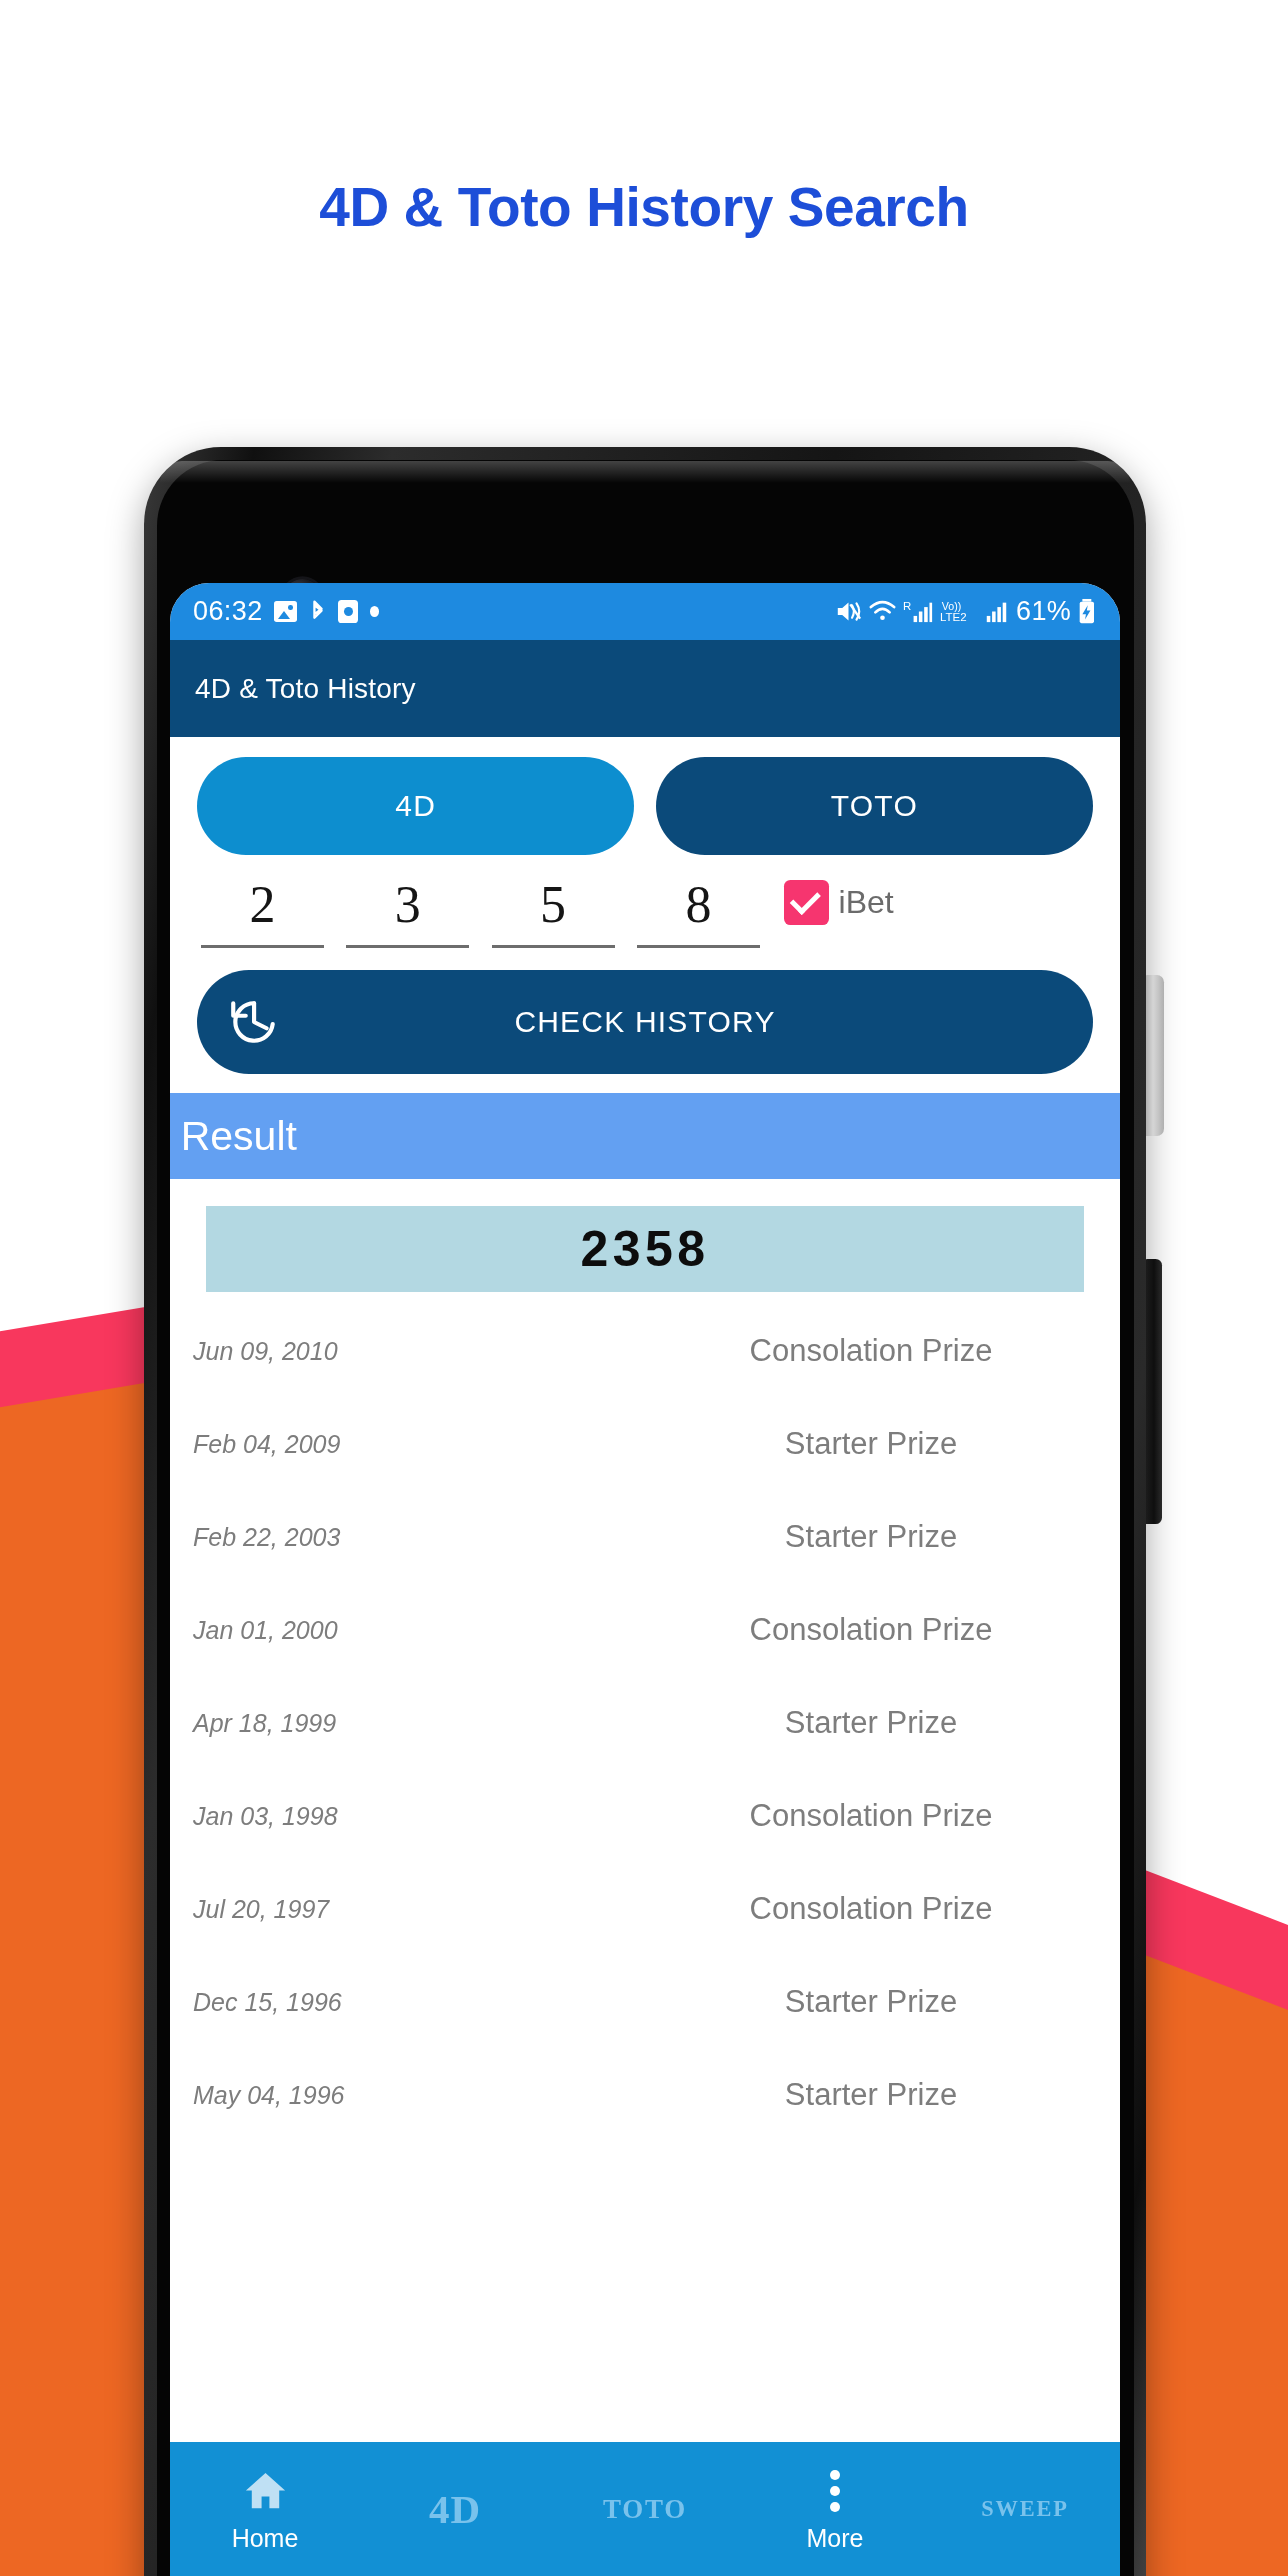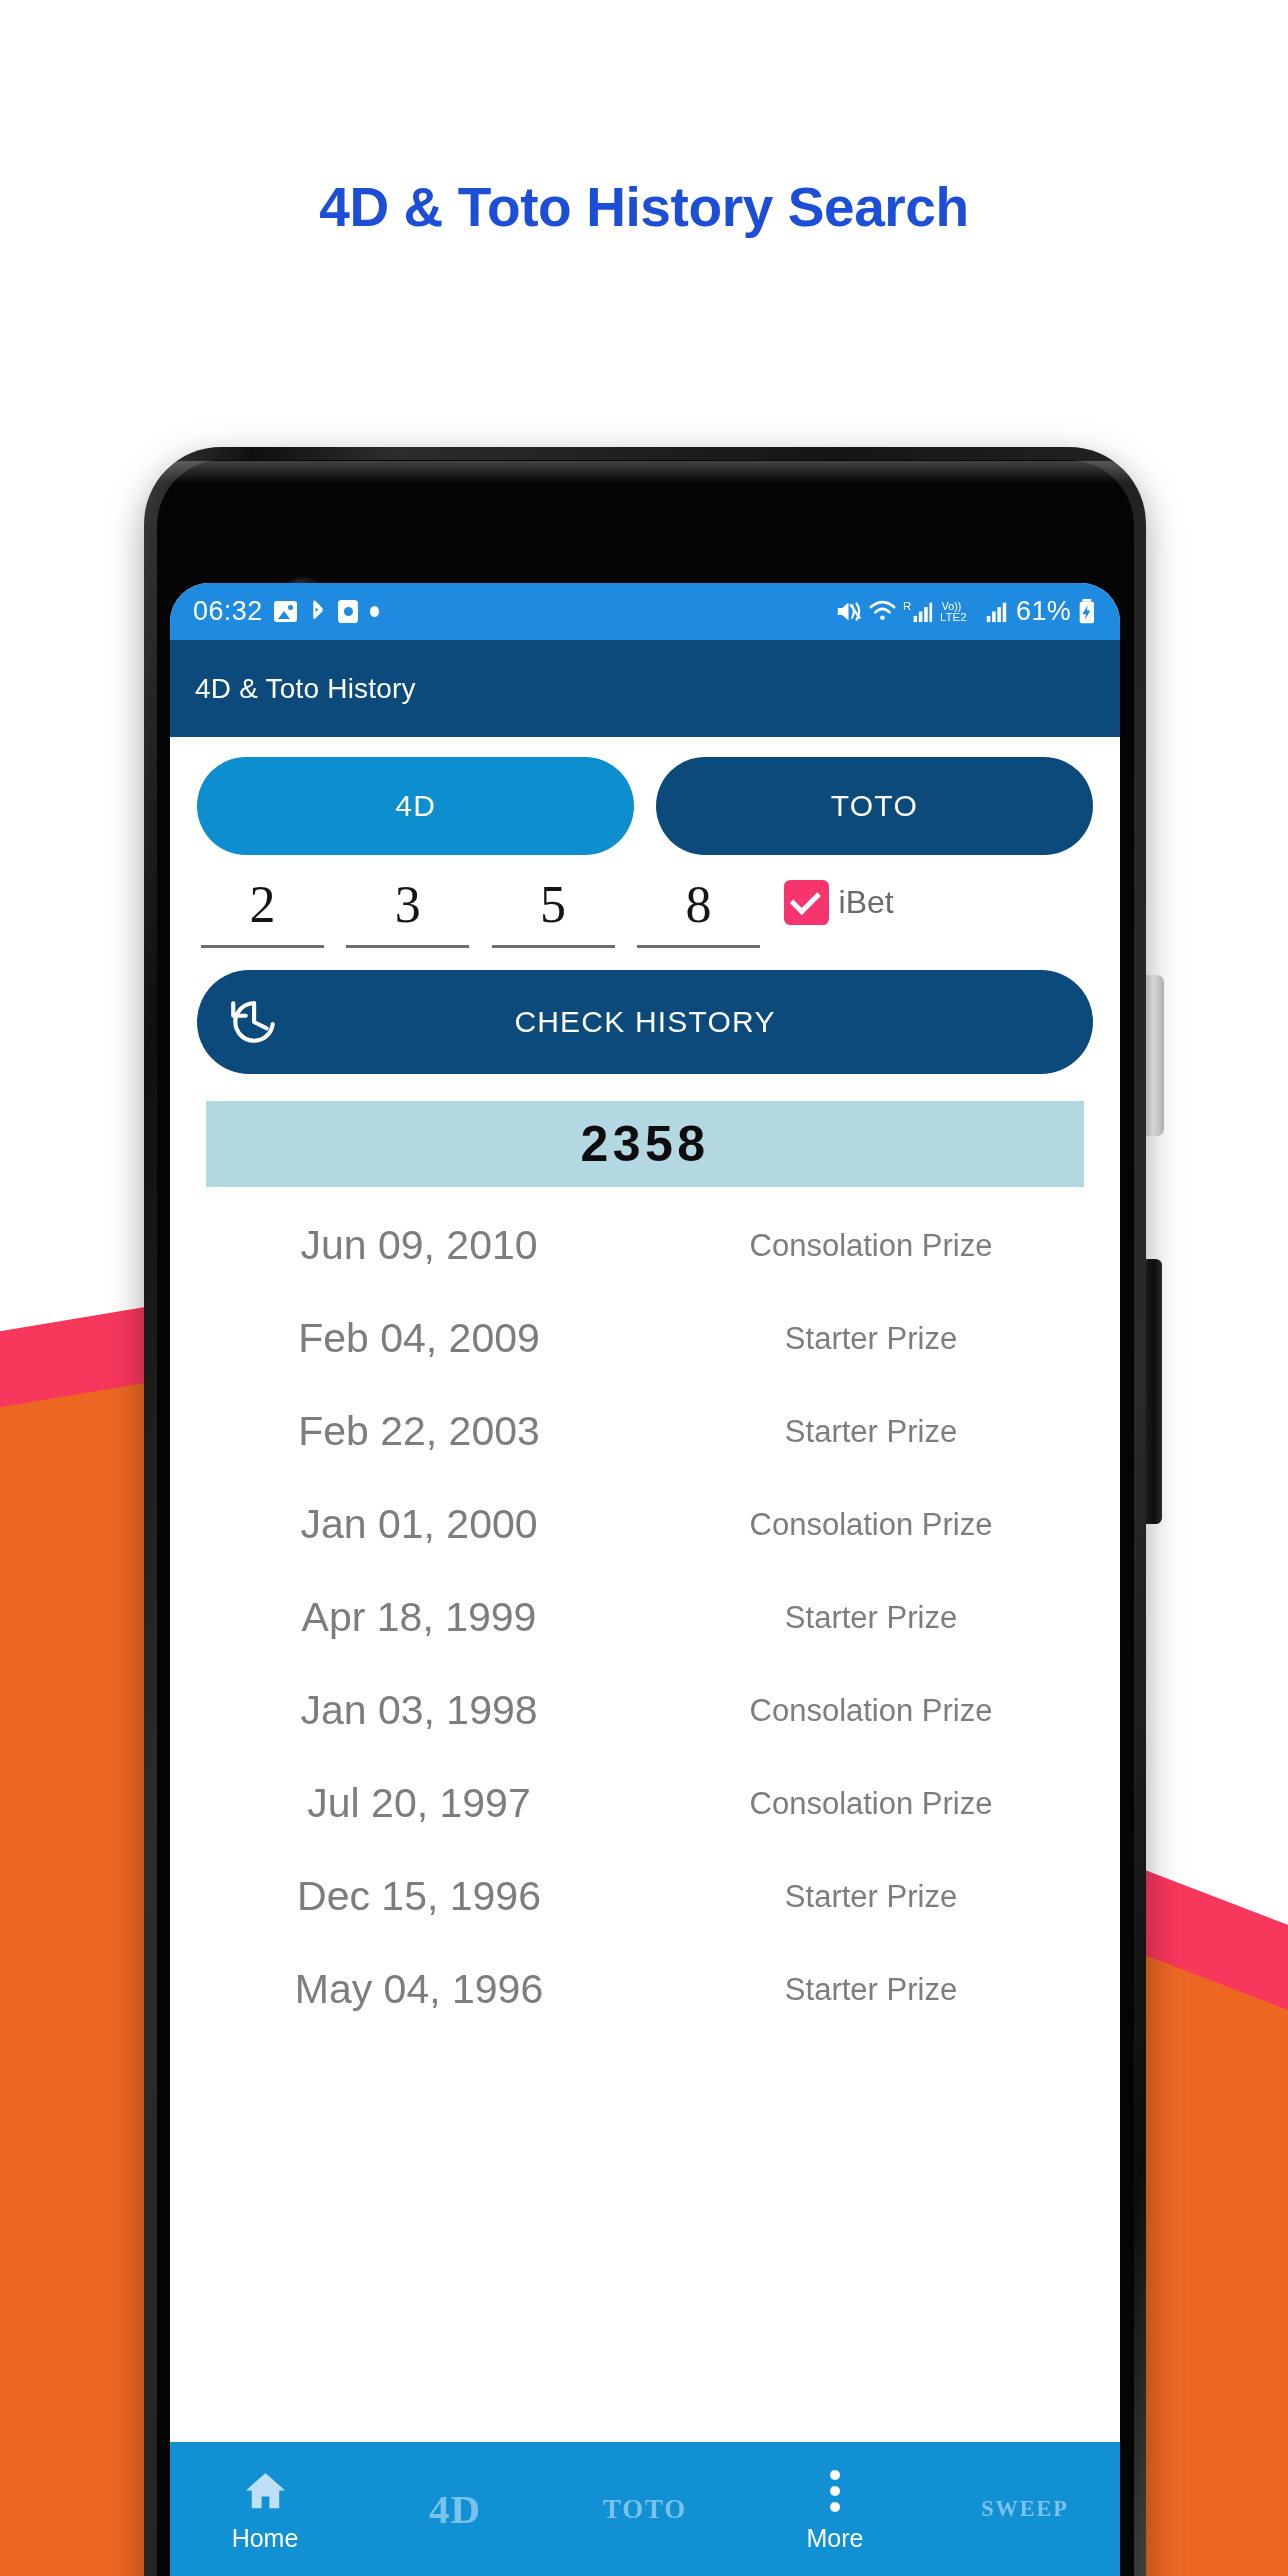--- a/index.html
+++ b/index.html
@@ -247,21 +247,21 @@
     height:86px;background:#b3d8e2;
     display:flex;align-items:center;justify-content:center;
   }
   .result-num span{font-size:50px;font-weight:bold;color:#0d0d0d;letter-spacing:4.5px;}
 
   .rows{padding:0 23px;margin-top:12.5px;}
   .row{
     display:flex;align-items:center;height:93px;
   }
   .row .date{
-    width:50%;text-align:center;font-size:41px;color:#7d7d7d;
+    width:50%;text-align:left;font-size:25px;color:#7d7d7d;font-style:italic;
   }
   .row .prize{
     width:50%;text-align:center;font-size:31px;color:#7d7d7d;
   }
 
   
   .bottomnav{
     position:absolute;left:0;bottom:0;width:100%;
     height:134px;background:#1290d4;
     display:flex;align-items:stretch;
@@ -417,20 +417,23 @@
         <svg width="50" height="50" viewBox="0 0 24 24" aria-hidden="true">
           <path d="M13 3a9 9 0 1 0 8.94 10" fill="none" stroke="#ffffff" stroke-width="2" stroke-linecap="round"></path>
           <path d="M13 3 L13 12 L19 15" fill="none" stroke="#ffffff" stroke-width="2" stroke-linecap="round" stroke-linejoin="round"></path>
           <path d="M3 3 L3 9 L9 9" fill="none" stroke="#ffffff" stroke-width="2" stroke-linecap="round" stroke-linejoin="round"></path>
         </svg>
       </span>
       <span class="history-label">CHECK HISTORY</span>
     </button>
   </div>
 
+  <div class="result-bar">
+    <span>Result</span>
+  </div>
 
   <div class="result-num-wrap">
     <div class="result-num">
       <span>2358</span>
     </div>
   </div>
 
   <div class="rows">
     <div class="row">
       <div class="date">Jun 09, 2010</div>

